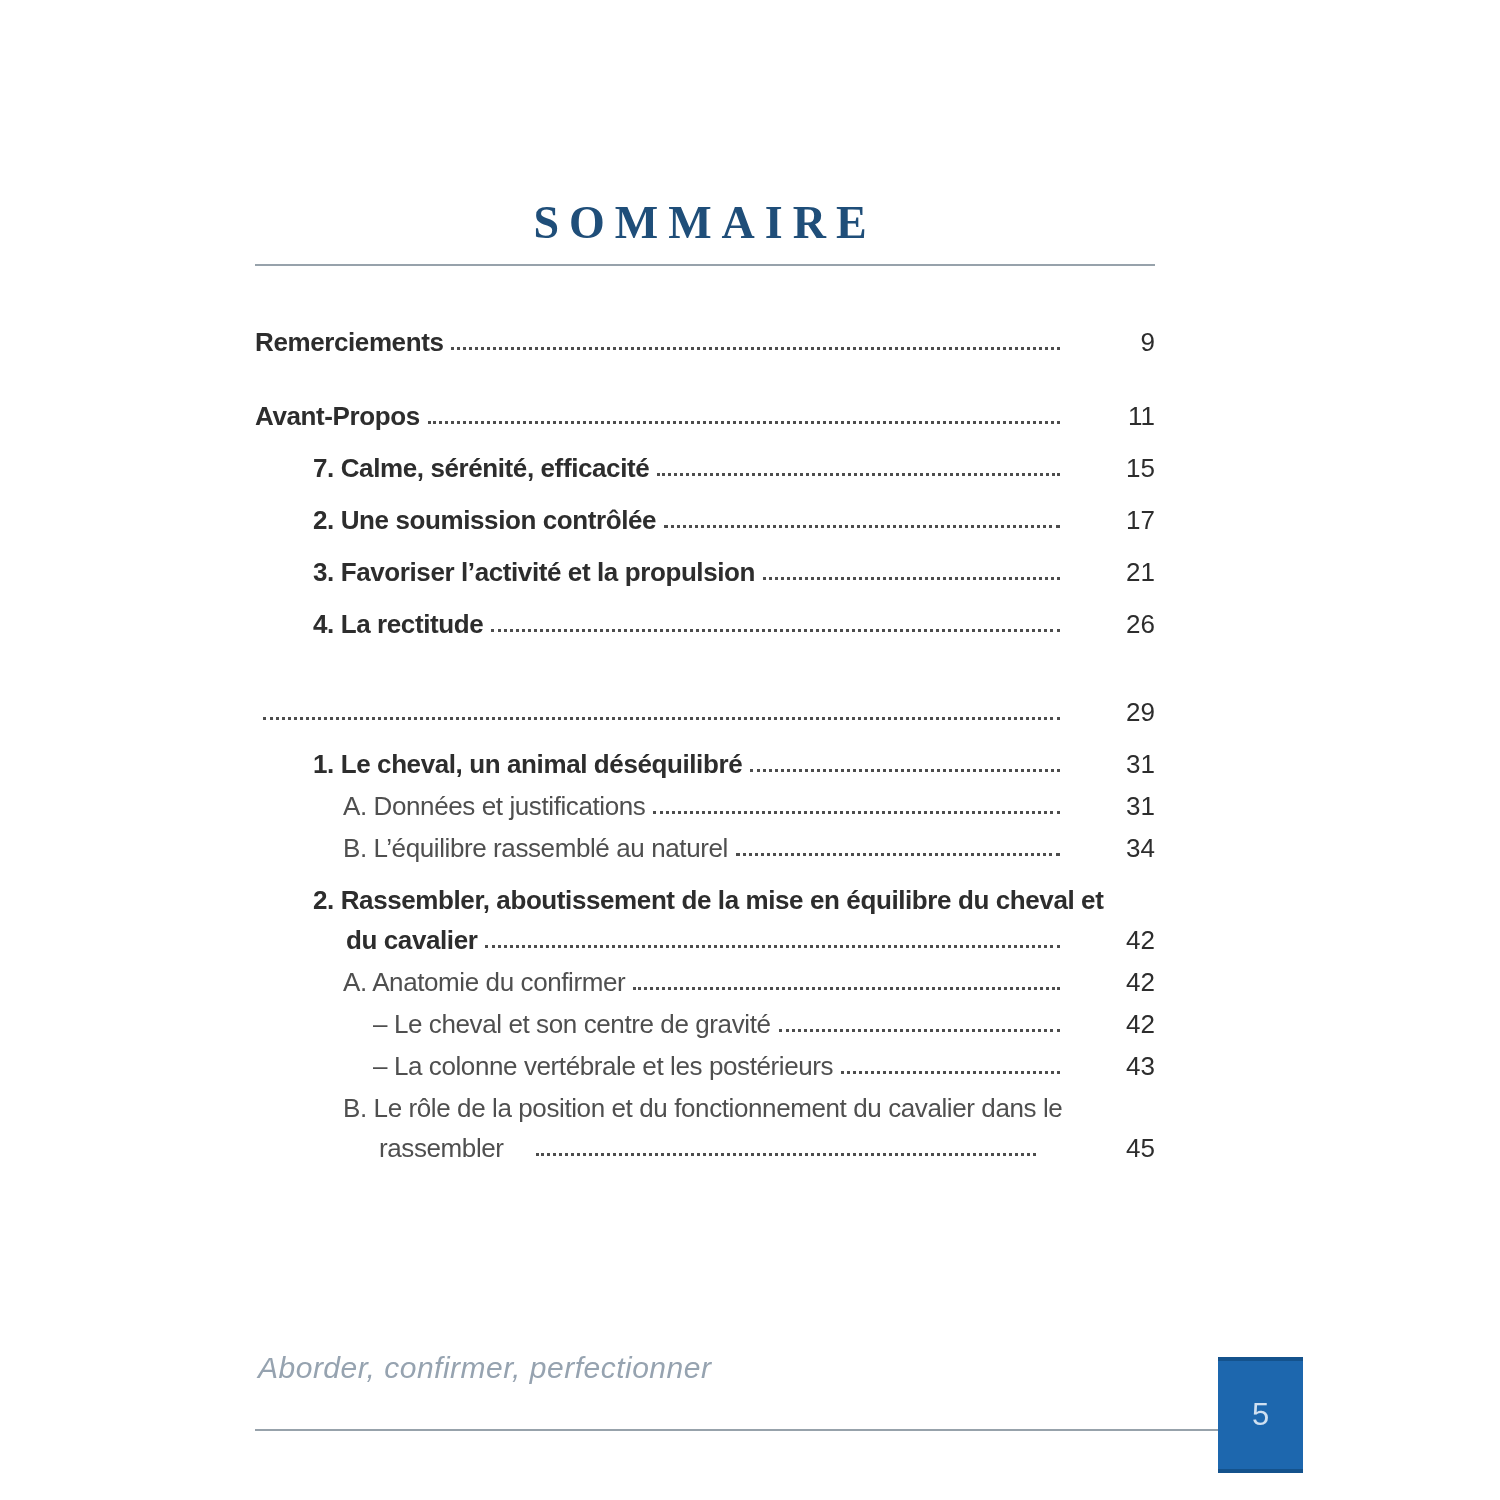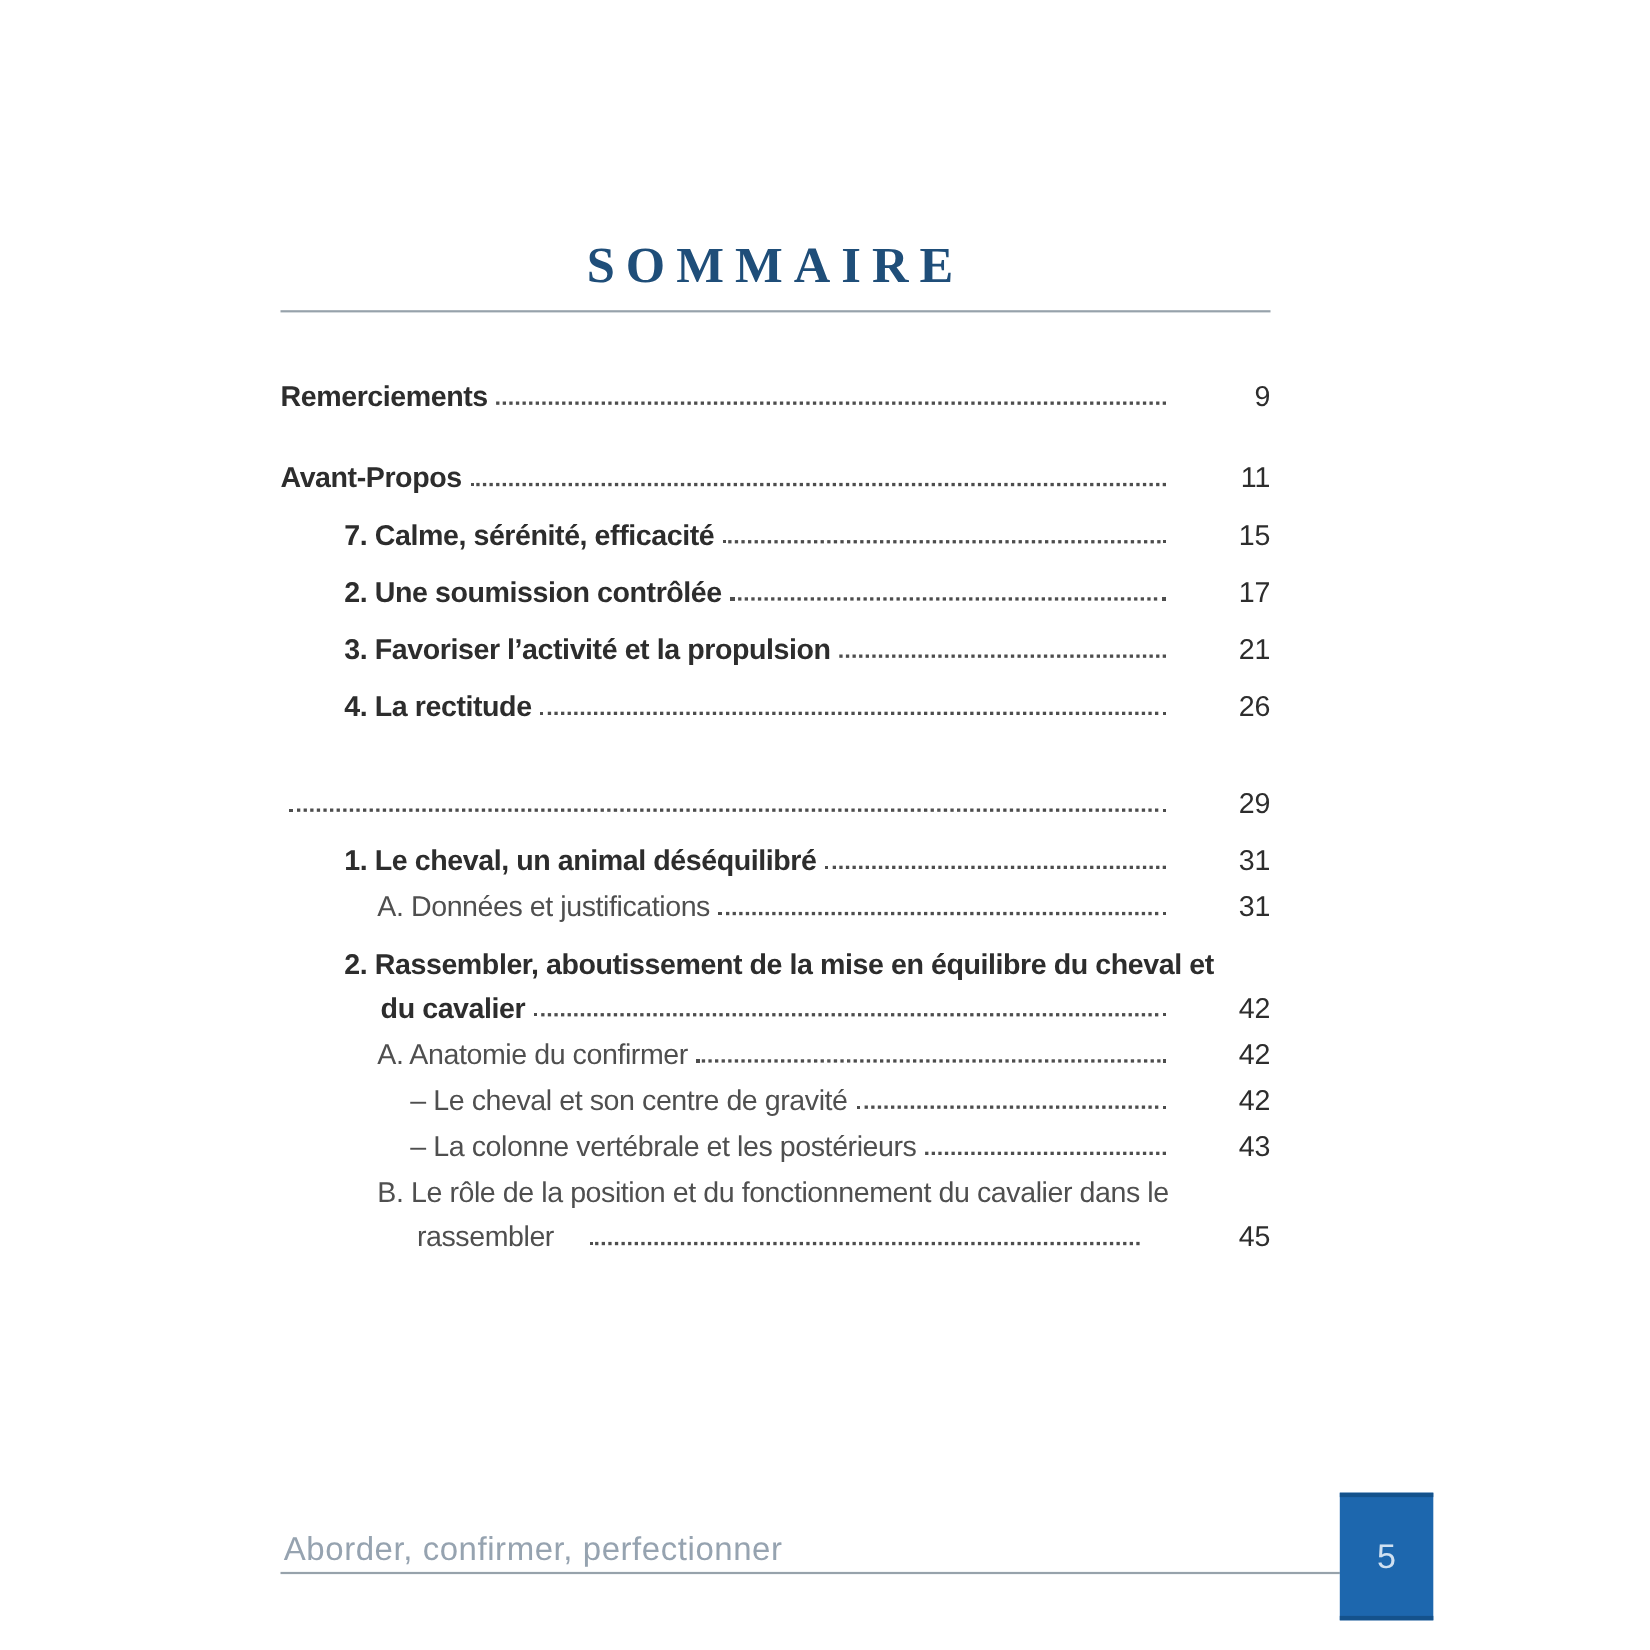--- a/index.html
+++ b/index.html
@@ -1,20 +1,20 @@
 <!DOCTYPE html>
 <html style="--accent_blue: #2f7fb8; --title_navy: #1f4e79; --text_dark: #2d2d2d; --text_gray: #4f4f4f; --leader_gray: #4d4d4d; --rule_gray: #97a2ab; --footer_gray: #96a3b0; --page_box_blue: #1d67ae; --page_box_dark: #14528c; --page_box_text: #cfe0f1;"><head>
 <meta charset="utf-8">
 <style>
   html,body{margin:0;padding:0;background:#ffffff;}
   .screen{
     position:relative;width:1500px;height:1500px;background:#ffffff;
     font-family:"Liberation Sans",sans-serif;overflow:hidden;
   }
-  .content{position:absolute;left:255px;top:214px;width:900px;}
+  .content{position:absolute;left:255px;top:196px;width:900px;}
   .doc-title{
     margin:0;text-align:center;
     font-family:"Liberation Serif",serif;font-weight:bold;
     font-size:46px;line-height:54px;letter-spacing:10px;
     color:var(--title_navy,#1f4e79);
   }
   .title-rule{height:2px;background:var(--rule_gray,#97a2ab);margin-top:14px;}
   .toc{margin-top:62px;}
   .entry{margin-top:14px;}
   .entry:first-child{margin-top:0;}
@@ -38,22 +38,22 @@
     border-bottom:3px dotted var(--leader_gray,#4d4d4d);
   }
   .page{
     flex:none;width:95px;text-align:right;
     font-size:26px;line-height:28px;color:var(--text_dark,#2d2d2d);
   }
   .entry.lvl1 .row.cont{padding-left:33px;}
   .entry.lvl2 .row.cont{padding-left:36px;gap:24px;}
   .footer-rule{position:absolute;left:255px;top:1429px;width:963px;height:2px;background:var(--rule_gray,#97a2ab);}
   .footer-title{
-    position:absolute;left:258px;top:1392px;
-    font-size:30px;letter-spacing:0.5px;
+    position:absolute;left:258px;top:1351px;
+    font-style:italic;font-size:30px;letter-spacing:0.5px;
     color:var(--footer_gray,#96a3b0);
   }
   .page-box{
     position:absolute;left:1218px;top:1357px;width:85px;height:116px;
     background:var(--page_box_blue,#1d67ae);
     border-top:4px solid var(--page_box_dark,#14528c);
     border-bottom:4px solid var(--page_box_dark,#14528c);
     box-sizing:border-box;
     display:flex;align-items:center;justify-content:center;
   }
@@ -122,20 +122,27 @@
             <span class="page">31</span>
           </div>
         </div>
         <div class="entry lvl2 regular">
           <div class="row">
             <span class="t">A. Données et justifications</span>
             <span class="leader"></span>
             <span class="page">31</span>
           </div>
         </div>
+        <div class="entry lvl2 regular">
+          <div class="row">
+            <span class="t">B. L’équilibre rassemblé au naturel</span>
+            <span class="leader"></span>
+            <span class="page">34</span>
+          </div>
+        </div>
         <div class="entry lvl1 bold">
           <div class="line1">2. Rassembler, aboutissement de la mise en équilibre du cheval et</div>
           <div class="row cont">
             <span class="t">du cavalier</span>
             <span class="leader"></span>
             <span class="page">42</span>
           </div>
         </div>
         <div class="entry lvl2 regular">
           <div class="row">

